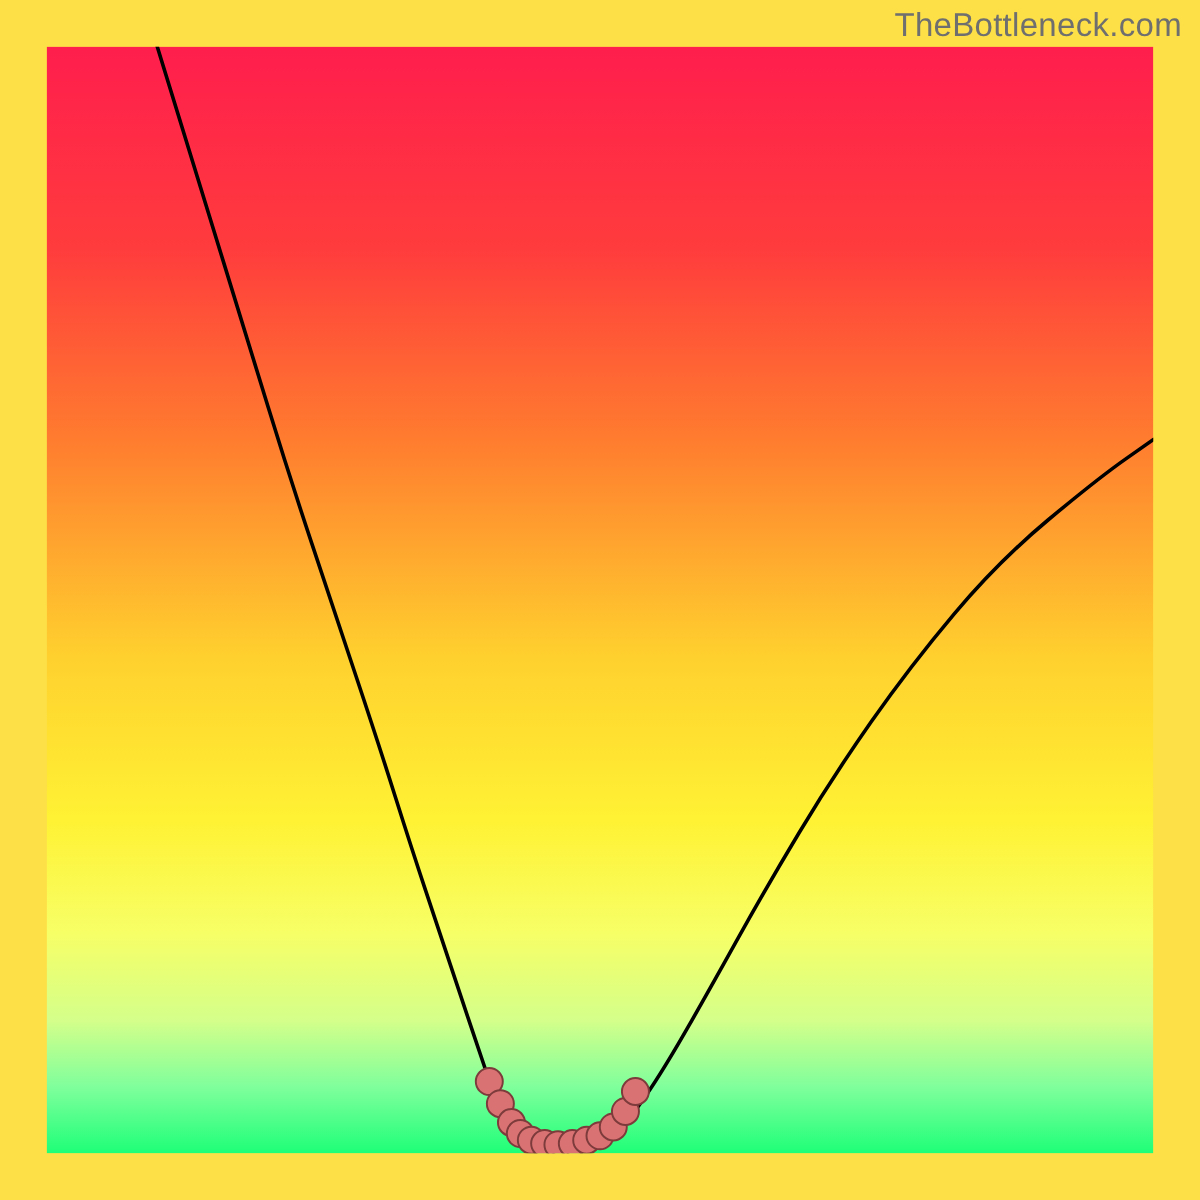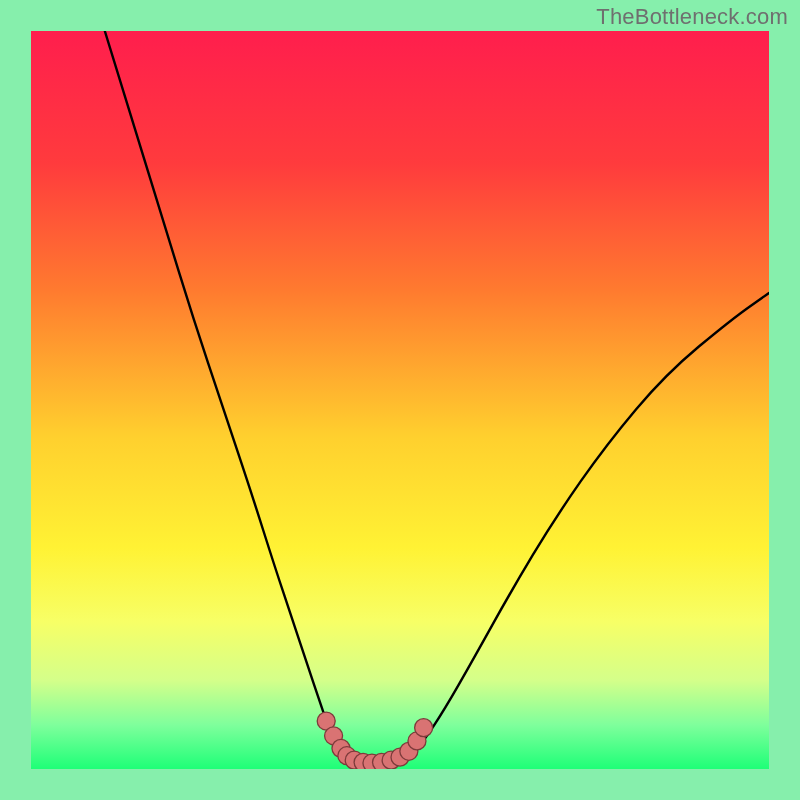--- a/index.html
+++ b/index.html
@@ -9,21 +9,21 @@
     height: 800px;
     background: #000;
     overflow: hidden;
     font-family: Arial, Helvetica, sans-serif;
   }
   .frame {
     position: absolute;
     left: 0; top: 0;
     width: 800px;
     height: 800px;
-    background: #86efac;
+    background: #fde047;
   }
   .watermark {
     position: absolute;
     top: 4px;
     right: 12px;
     color: #6f6f6f;
     font-size: 22px;
     font-weight: 400;
     letter-spacing: 0.2px;
     z-index: 50;

